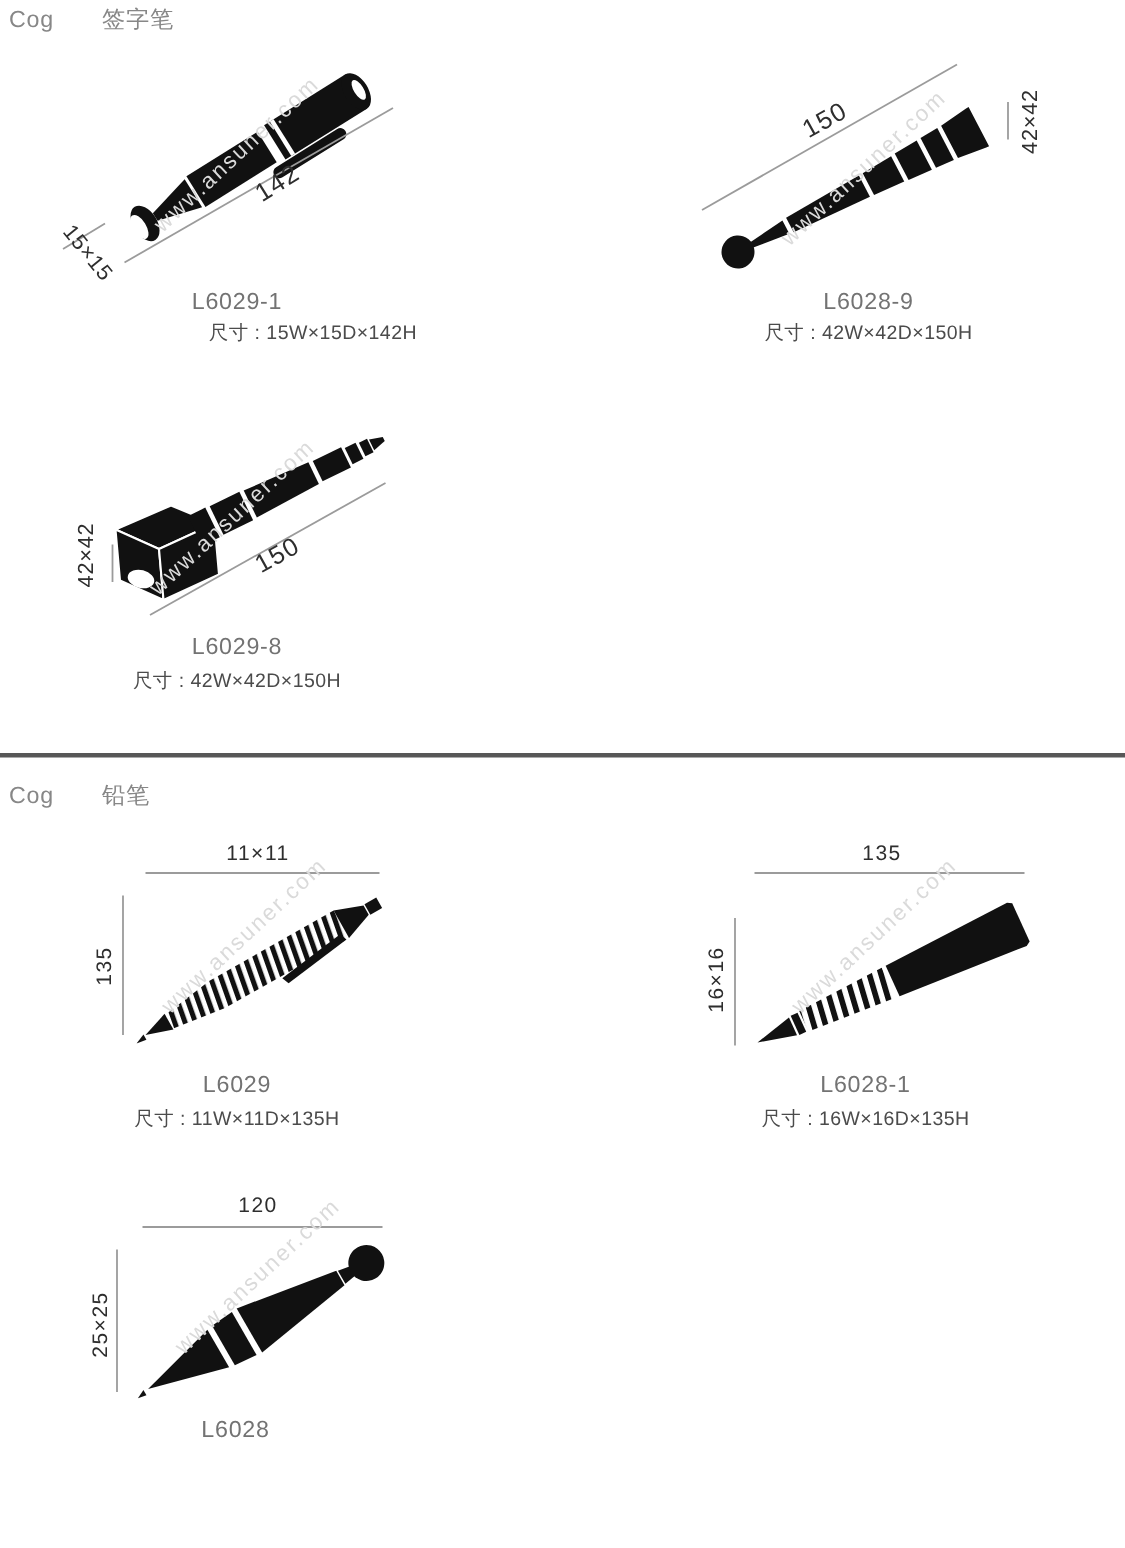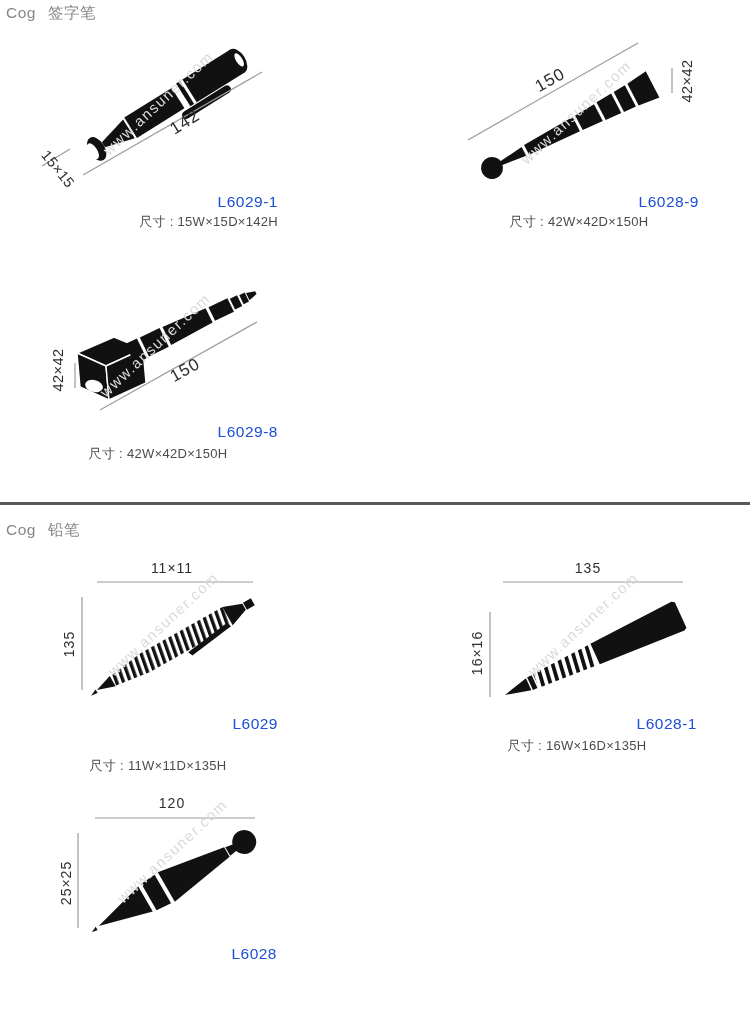--- a/index.html
+++ b/index.html
@@ -2,30 +2,30 @@
 <html><head>
 <meta charset="utf-8">
 <style>
   html,body{margin:0;padding:0;}
   body{
     width:750px;height:1032px;position:relative;background:#ffffff;
     font-family:"Liberation Sans",sans-serif;
     -webkit-font-smoothing:antialiased;
   }
   .page{position:absolute;inset:0;overflow:hidden;background:#fff;}
-  .section-header{position:absolute;display:flex;gap:12px;align-items:baseline;
+  .section-header{position:absolute;display:flex;gap:32px;align-items:baseline;
     font-size:15.5px;color:#878787;letter-spacing:.5px;}
   .divider{position:absolute;left:0;width:750px;height:3px;background:#575757;}
   .figure{position:absolute;}
   .figure svg{display:block;overflow:visible;}
   svg text{font-family:"Liberation Sans",sans-serif;fill:#2e2e2e;}
   .dim-line{stroke:#9b9b9b;stroke-width:1.2;fill:none;}
   .gapline{stroke:#ffffff;stroke-width:3;fill:none;}
   .ink{fill:#111111;}
-  .model{position:absolute;width:240px;text-align:right;font-size:15.5px;color:#1d4ed8;letter-spacing:.5px;}
+  .model{position:absolute;width:240px;text-align:center;font-size:15.5px;color:#737373;letter-spacing:.5px;}
   .spec{position:absolute;width:240px;text-align:center;font-size:13px;color:#4b4b4b;letter-spacing:.3px;}
   .watermark{position:absolute;color:#dadada;font-size:15px;letter-spacing:1.5px;
     transform:translate(-50%,-50%) rotate(-43deg);white-space:nowrap;pointer-events:none;}
   .dim-num{font-size:17px;letter-spacing:1px;}
   .dim-cross{font-size:14.5px;letter-spacing:.5px;}
   .dim-s2{font-size:14px;letter-spacing:1px;}
 </style>
 </head>
 <body>
 
@@ -132,21 +132,21 @@
         <polygon points="0,0 18,-6 18,6"></polygon>
         <polygon points="16,-5 55,-10.5 150,-10.5 150,10.5 55,10.5 16,5" fill="url(#coil4)"></polygon>
         <polygon points="98,12 146,5.5 148,10.5 100,17"></polygon>
         <polygon points="150,-10.5 169,-3.5 169,3.5 150,10.5"></polygon>
         <rect x="170" y="-4" width="9" height="8"></rect>
       </g>
     </svg>
   </div>
   <div class="watermark" style="left:163px;top:624px;">www.ansuner.com</div>
   <div class="model" style="left:38px;top:715px;">L6029</div>
-  <div class="spec" style="left:38px;top:737px;margin-top:20px;">尺寸 : 11W×11D×135H</div>
+  <div class="spec" style="left:38px;top:737px;">尺寸 : 11W×11D×135H</div>
 
   <div class="figure" style="left:450px;top:552px;">
     <svg width="270" height="155" viewBox="0 0 270 155">
       <defs>
         <pattern id="coil5" patternUnits="userSpaceOnUse" width="7.5" height="44" patternTransform="rotate(8)">
           <rect x="0" y="0" width="3.8" height="44" fill="#111111"></rect>
         </pattern>
       </defs>
       <text class="dim-s2" x="138" y="21" text-anchor="middle">135</text>
       <line class="dim-line" x1="53" y1="30" x2="233" y2="30"></line>

